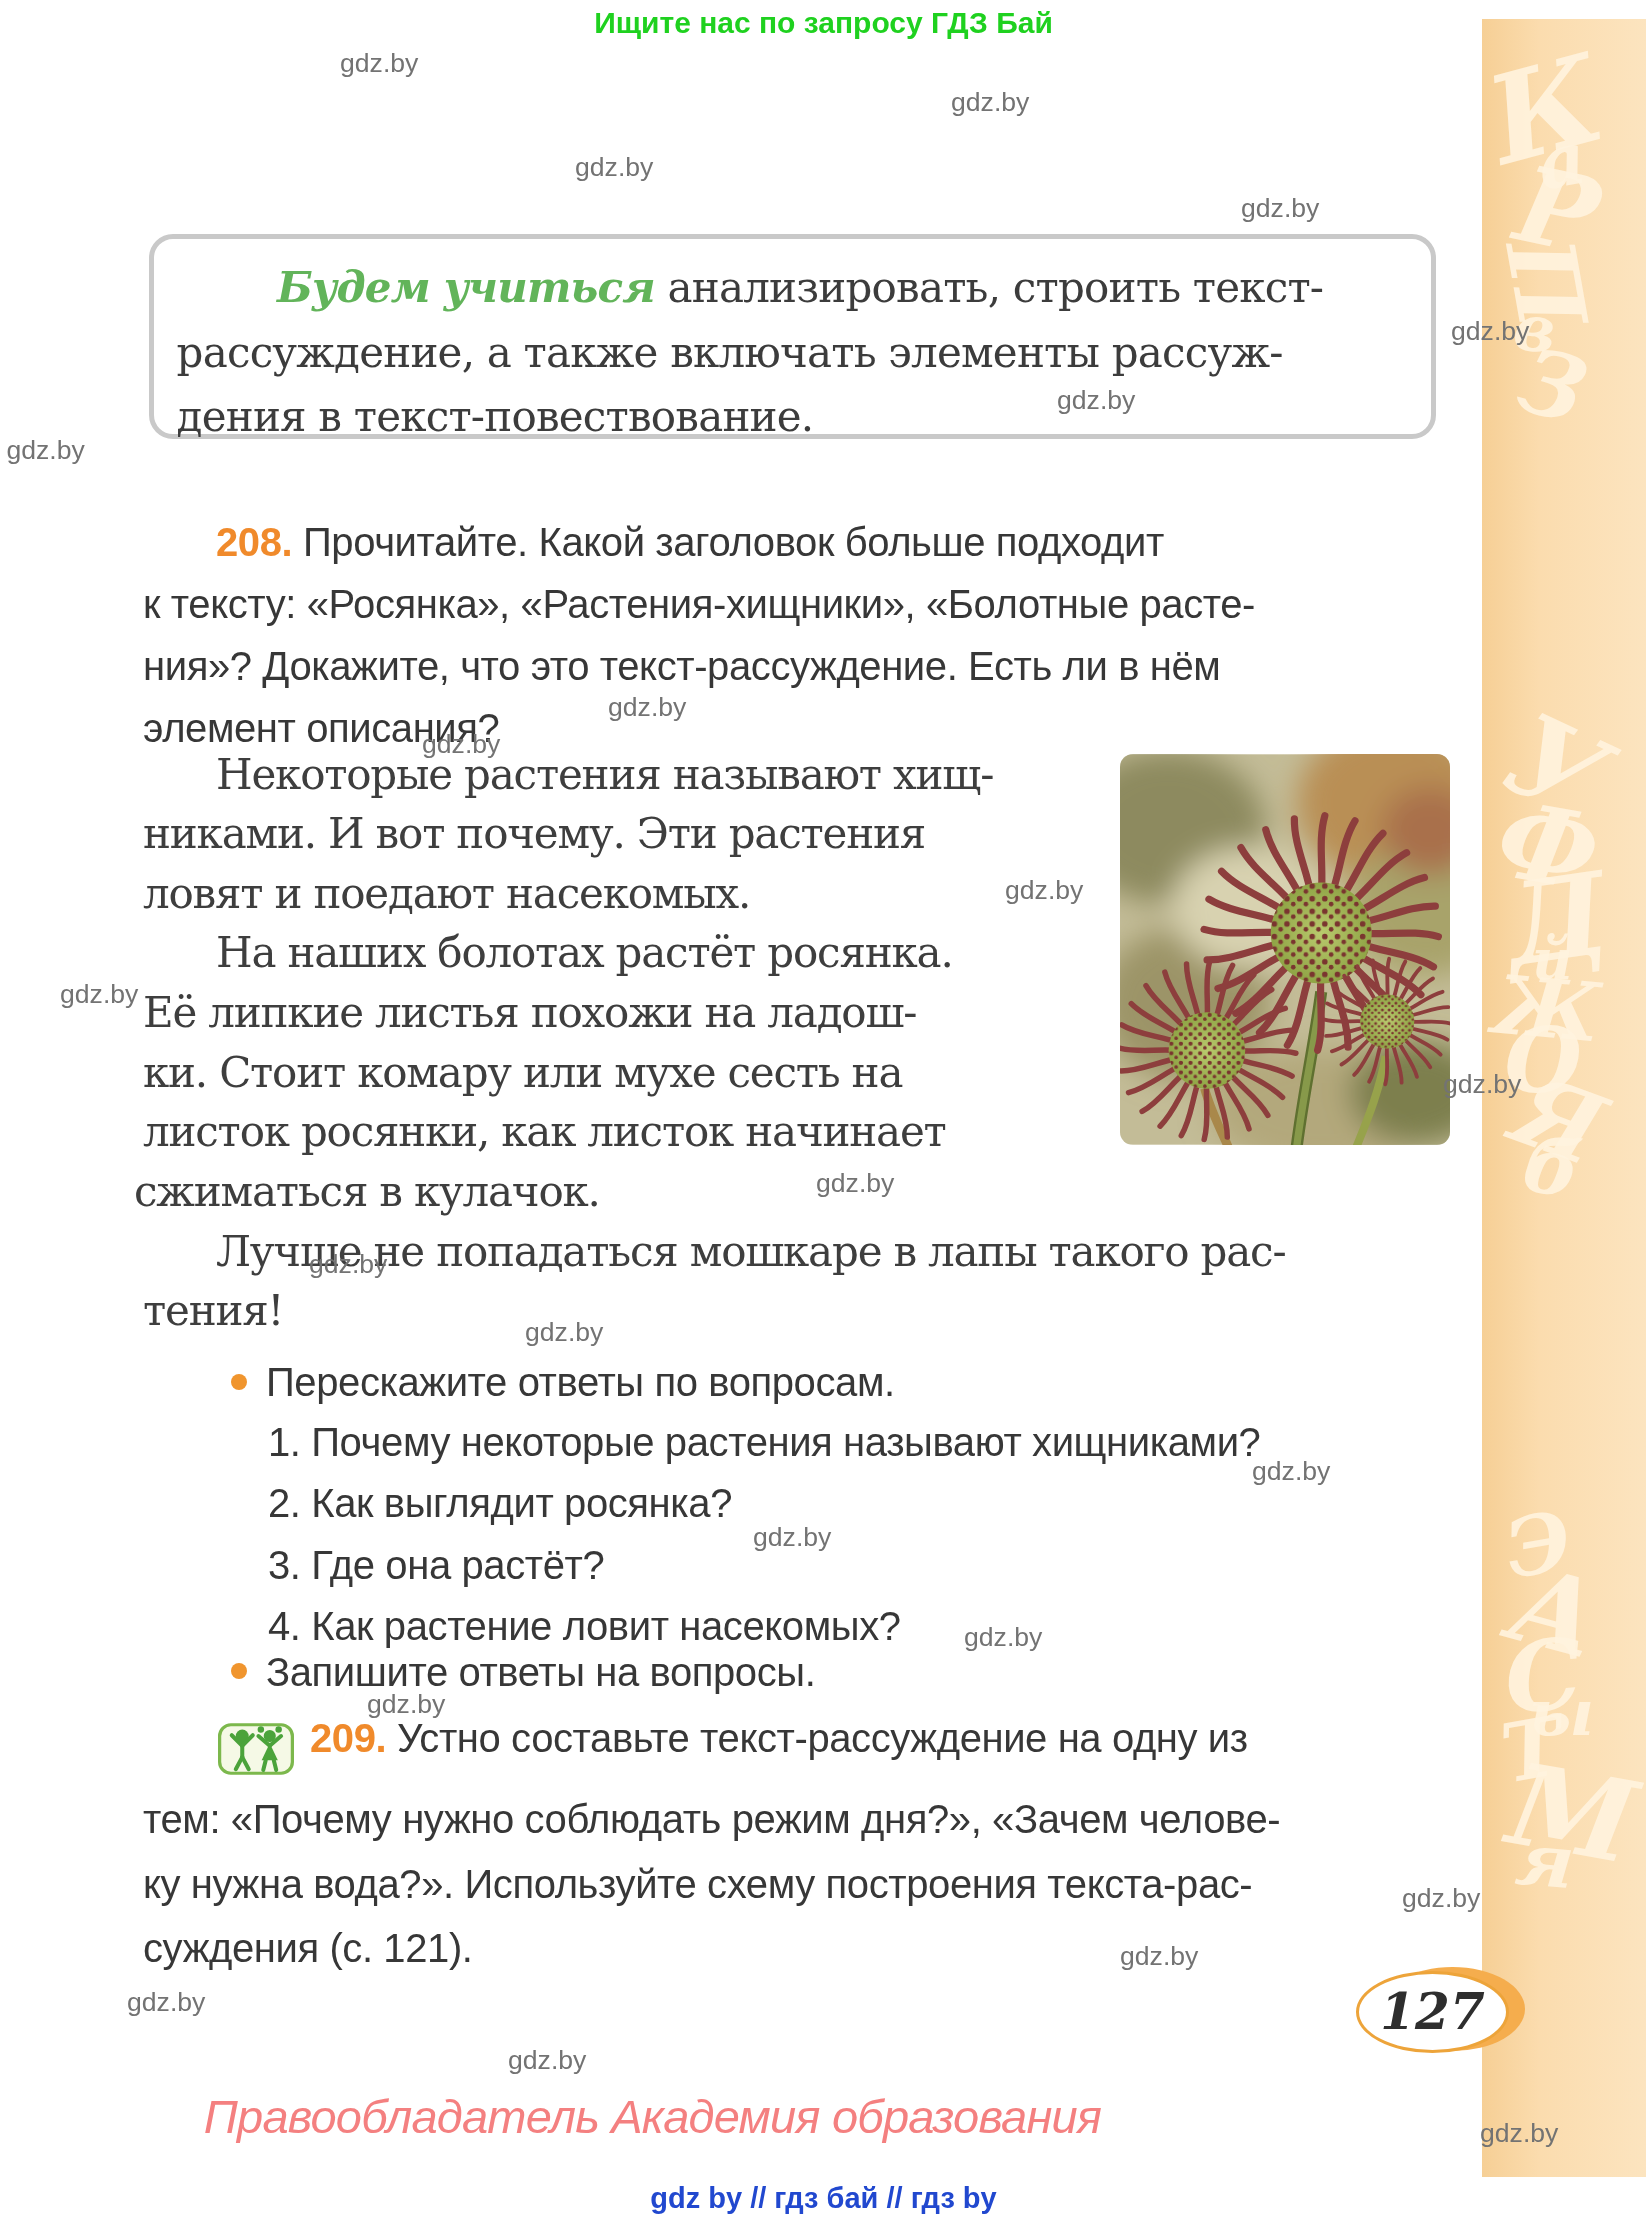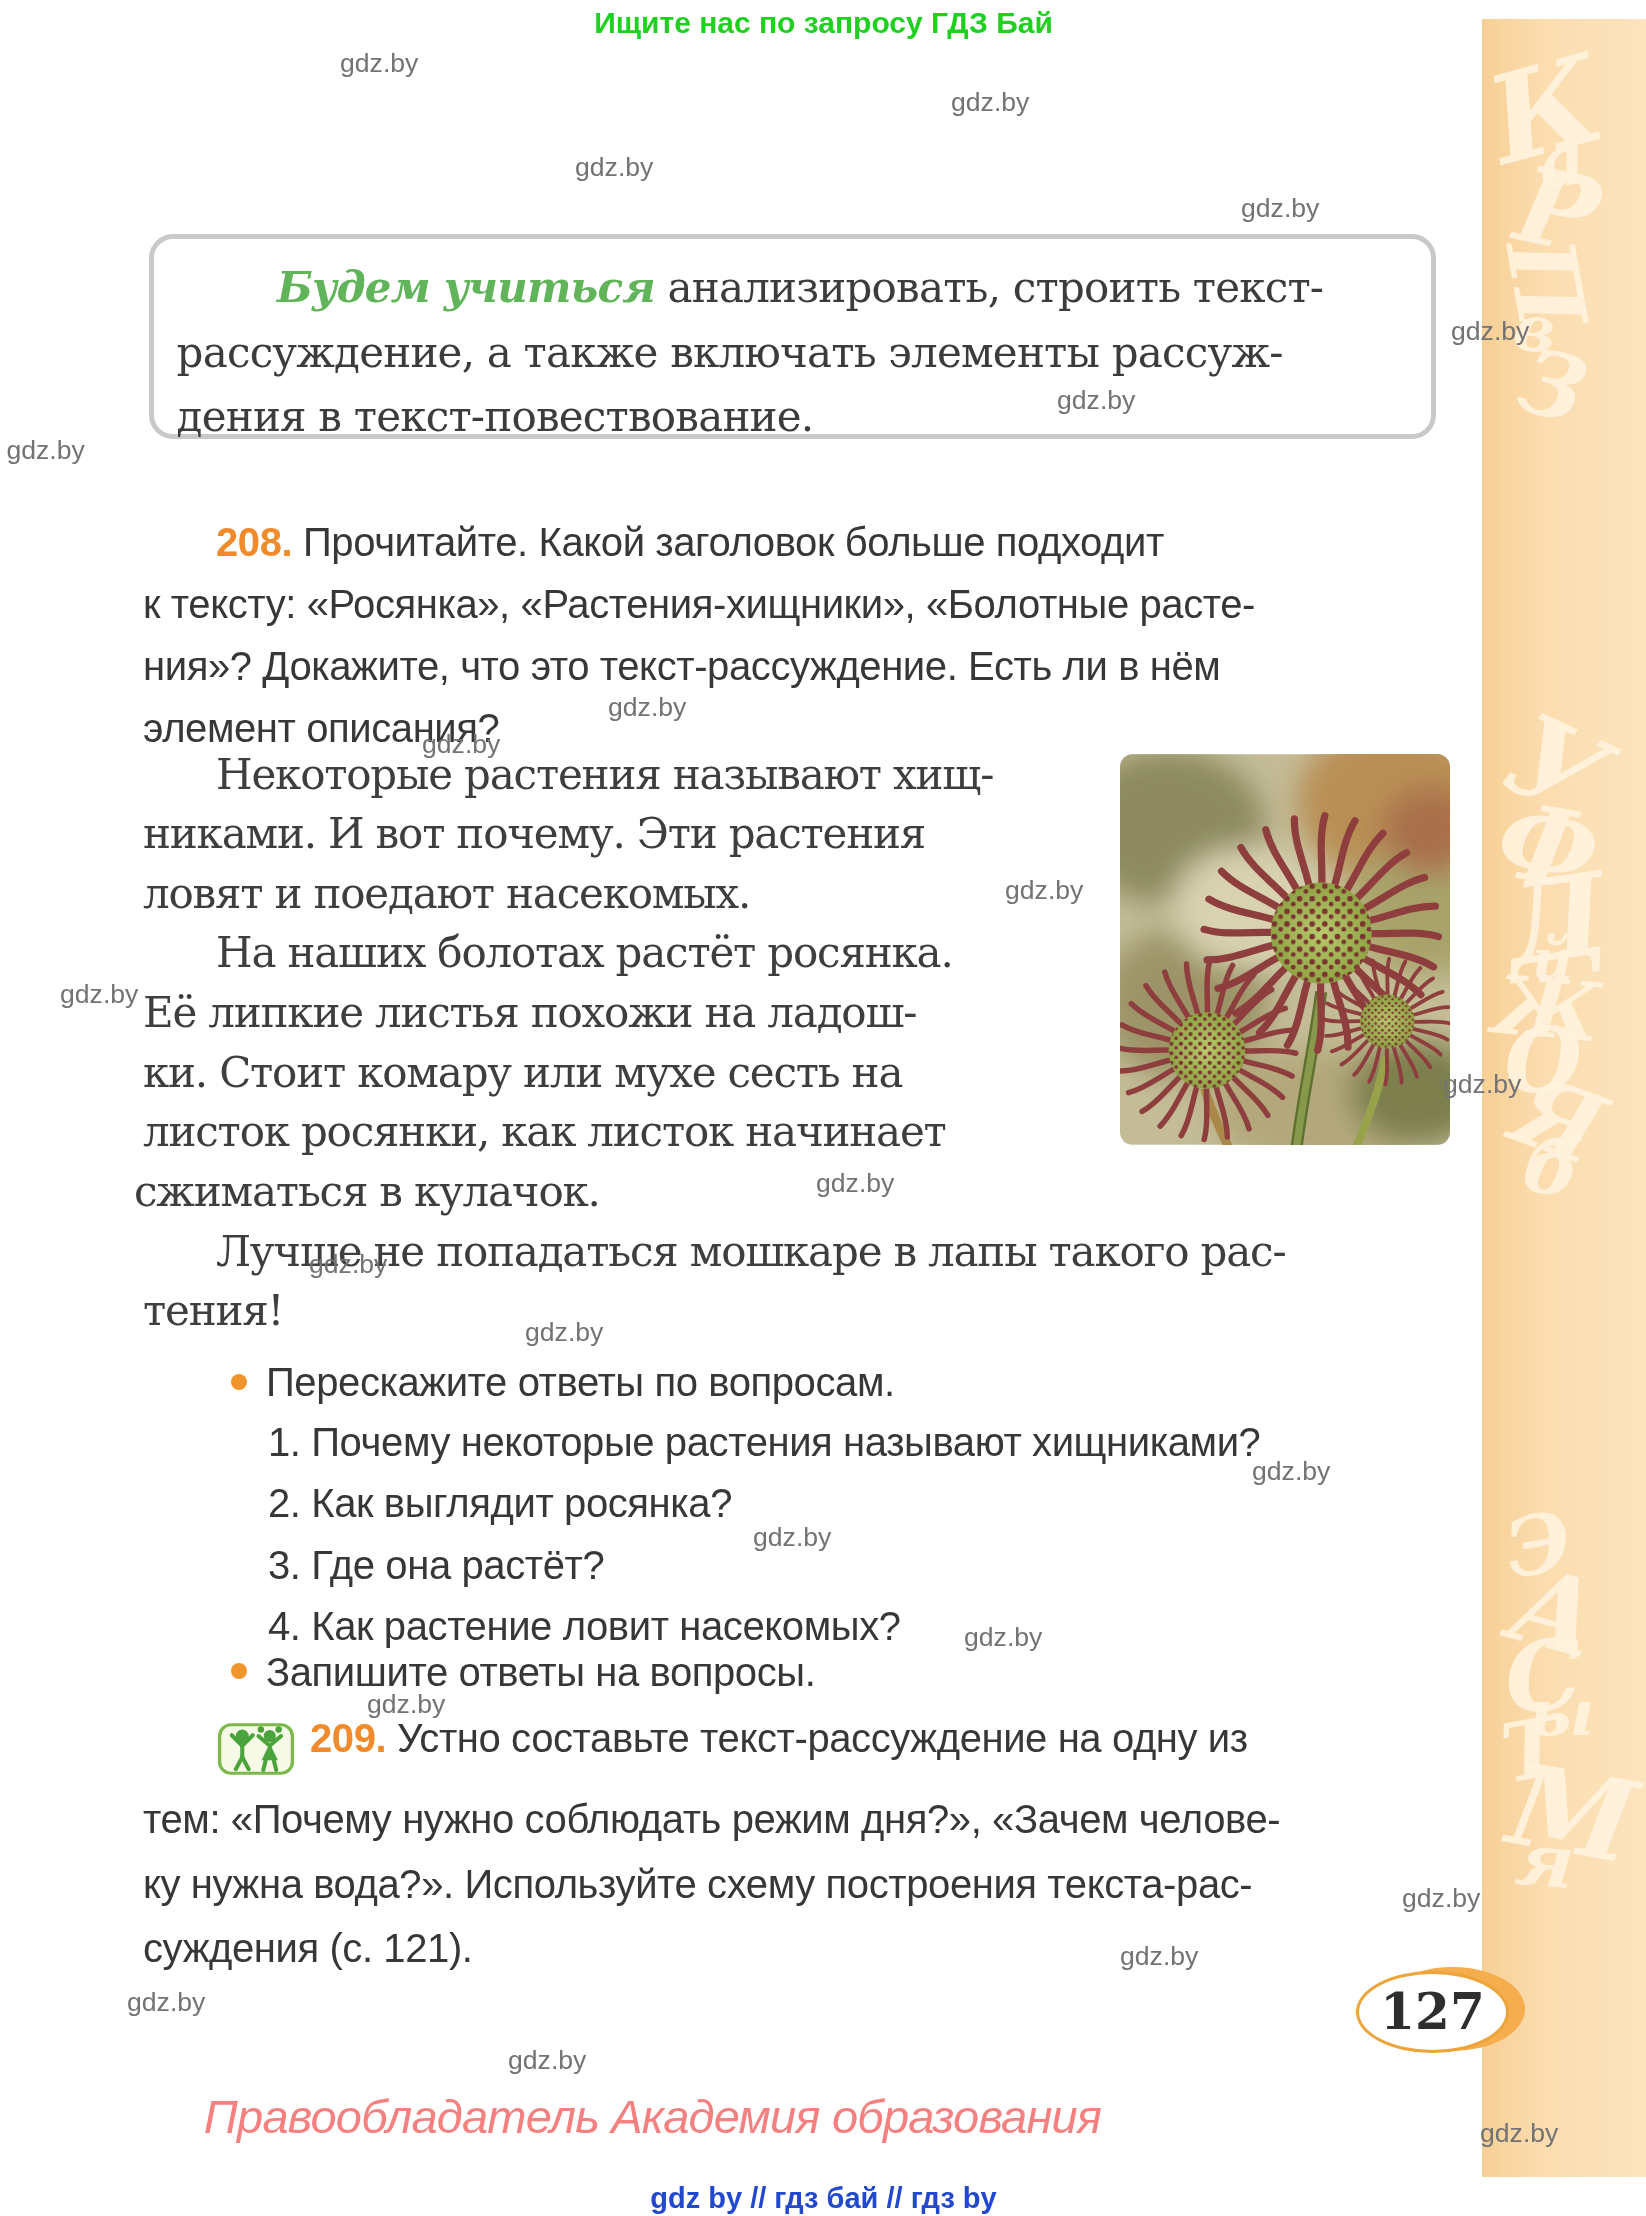--- a/index.html
+++ b/index.html
@@ -35,21 +35,21 @@
 
   .photo{position:absolute;left:1120px;top:754px;width:330px;height:391px;
          border-radius:13px;overflow:hidden;}
 
   .icon209{position:absolute;left:218px;top:1723px;width:76px;height:52px;}
 
   
   .badge{position:absolute;left:1356px;top:1965px;width:171px;height:89px;}
   .badge .back{position:absolute;left:24px;top:1.6px;width:145px;height:84px;border-radius:50%;background:#f5ad4d;}
   .badge .front{position:absolute;left:0;top:5.6px;width:147px;height:76px;border-radius:50%;
-                background:#ffffff;border:3.2px solid #eda43a;display:flex;align-items:center;justify-content:center;}
+                background:#ffffff;border:3.2px solid #eda43a;display:flex;align-items:center;justify-content:center;font-style:italic;}
   .badge .n{font-family:"DejaVu Serif",serif;font-size:50px;font-weight:bold;color:#2e2e2e;}
 
   .footer-pink{position:absolute;left:0;width:1305px;top:2089px;text-align:center;
                font-style:italic;font-size:47px;letter-spacing:-0.8px;}
   .footer-blue{position:absolute;left:0;width:1647px;top:2182px;text-align:center;
                font-size:29px;font-weight:bold;}
 </style>
 </head>
 <body>
 

